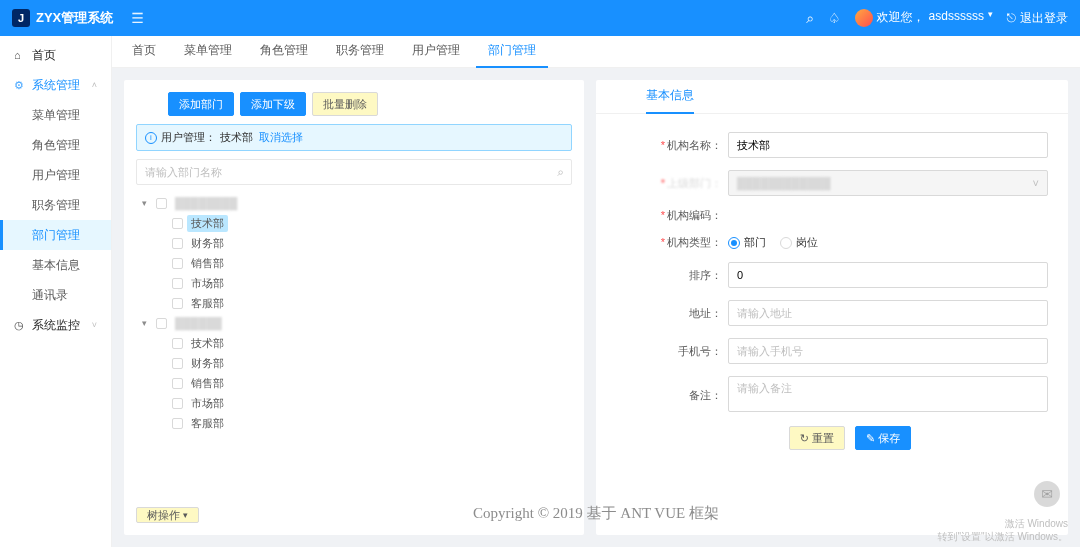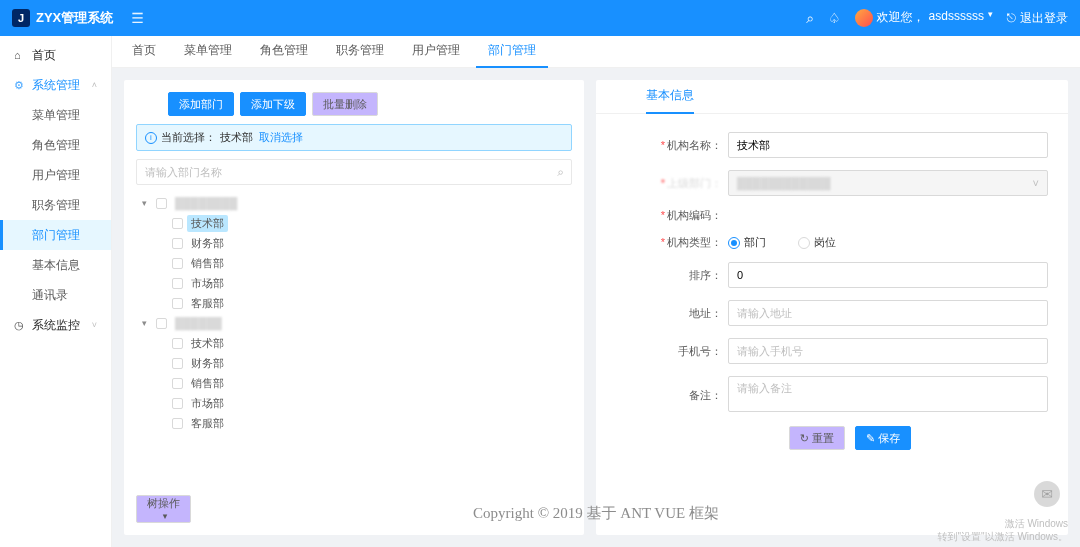--- a/index.html
+++ b/index.html
@@ -29,56 +29,56 @@
 
   .main { flex: 1; display: flex; flex-direction: column; background: #f0f2f5; }
   .tabs { height: 32px; background: #fff; display: flex; align-items: center; padding: 0 8px; gap: 4px; border-bottom: 1px solid #f0f0f0; font-size: 12px; }
   .tab { padding: 0 12px; height: 32px; display: flex; align-items: center; color: #595959; cursor: pointer; border-bottom: 2px solid transparent; }
   .tab.active { color: #1890ff; border-bottom-color: #1890ff; }
 
   .content { flex: 1; padding: 12px; display: flex; gap: 12px; overflow: hidden; }
 
   .left-card { width: 460px; background: #fff; border-radius: 2px; padding: 12px; display: flex; flex-direction: column; gap: 8px; }
   .btn-row { display: flex; gap: 6px; padding-left: 32px; }
-  .btn { height: 24px; padding: 0 10px; font-size: 11px; display: inline-flex; align-items: center; border: 1px solid #d9d9d9; background: #c4b5fd; border-radius: 2px; cursor: pointer; color: #595959; }
+  .btn { height: 24px; padding: 0 10px; font-size: 11px; display: inline-flex; align-items: center; border: 1px solid #d9d9d9; background: #fef9c3; border-radius: 2px; cursor: pointer; color: #595959; }
   .btn.primary { background: #1890ff; border-color: #1890ff; color: #fff; }
   .sel-bar { border: 1px solid #91d5ff; background: #e6f7ff; border-radius: 2px; padding: 5px 8px; font-size: 11px; display: flex; align-items: center; gap: 4px; }
   .sel-bar .dot { width: 12px; height: 12px; border-radius: 50%; border: 1px solid #1890ff; color: #1890ff; display: inline-flex; align-items: center; justify-content: center; font-size: 8px; line-height: 1; }
   .sel-bar .clear { color: #1890ff; cursor: pointer; margin-left: 2px; }
   .search { position: relative; }
   .search input { width: 100%; height: 26px; border: 1px solid #e8e8e8; border-radius: 2px; padding: 0 26px 0 8px; font-size: 11px; color: #bfbfbf; background: #fff; }
   .search input::placeholder { color: #bfbfbf; }
   .search .sicon { position: absolute; right: 8px; top: 50%; transform: translateY(-50%); color: #bfbfbf; font-size: 12px; }
 
   .tree { font-size: 11px; color: #595959; flex: 1; overflow: auto; }
   .tree-node { display: flex; align-items: center; gap: 4px; height: 20px; padding-left: 0; }
   .tree-caret { width: 10px; font-size: 9px; color: #8c8c8c; cursor: pointer; }
   .tree-cb { width: 11px; height: 11px; border: 1px solid #d9d9d9; border-radius: 2px; cursor: pointer; }
   .tree-blur { color: #d9d9d9; filter: blur(1px); }
   .tree-child { padding-left: 36px; }
   .tree-label { padding: 1px 4px; cursor: pointer; }
   .tree-label.sel { background: #bae7ff; border-radius: 2px; }
   .tree-ops { }
-  .tree-ops .btn { height: 28px; flex-direction: column; }
+  .tree-ops .btn { height: 16px; }
 
   .right-card { flex: 1; background: #fff; border-radius: 2px; padding: 0; }
   .panel-tab { height: 34px; border-bottom: 1px solid #f0f0f0; display: flex; align-items: center; padding: 0 14px; font-size: 12px; }
   .panel-tab span { color: #1890ff; border-bottom: 2px solid #1890ff; height: 34px; display: inline-flex; align-items: center; margin-left: 36px; }
   .form { padding: 18px 20px 10px; font-size: 11px; margin-left: 36px; }
   .frow { display: flex; align-items: center; margin-bottom: 12px; }
   .flabel { width: 70px; text-align: right; color: #595959; margin-right: 6px; white-space: nowrap; }
   .flabel .req { color: #ff4d4f; margin-right: 2px; }
   .fctl { flex: 1; }
   .fctl input[type=text] { width: 100%; height: 26px; border: 1px solid #d9d9d9; border-radius: 2px; padding: 0 8px; font-size: 11px; }
   .fctl input[disabled] { background: #f5f5f5; color: #bfbfbf; }
   .fctl .sel { width: 100%; height: 26px; border: 1px solid #d9d9d9; border-radius: 2px; background: #f5f5f5; display: flex; align-items: center; justify-content: flex-end; padding: 0 8px; color: #bfbfbf; position: relative; }
   .fctl .sel .sel-blur { position: absolute; left: 8px; color: #d9d9d9; filter: blur(1px); }
   .fctl textarea { width: 100%; height: 36px; border: 1px solid #d9d9d9; border-radius: 2px; padding: 4px 8px; font-size: 11px; resize: none; }
   .fctl input::placeholder, .fctl textarea::placeholder { color: #bfbfbf; }
-  .radio-row { display: flex; align-items: center; gap: 32px; }
+  .radio-row { display: flex; align-items: center; gap: 14px; }
   .radio { display: inline-flex; align-items: center; gap: 4px; cursor: pointer; }
   .radio .r { width: 12px; height: 12px; border: 1px solid #d9d9d9; border-radius: 50%; display: inline-flex; align-items: center; justify-content: center; }
   .radio.on .r { border-color: #1890ff; }
   .radio.on .r::after { content: ""; width: 6px; height: 6px; background: #1890ff; border-radius: 50%; }
   .lbl-disabled-blur { color: #d9d9d9; filter: blur(1px); }
 
   .form-actions { display: flex; justify-content: center; gap: 10px; margin-top: 8px; }
 
   .footer { position: absolute; bottom: 24px; left: 112px; right: 0; text-align: center; font-size: 15px; color: #8c8c8c; font-family: Liberation Serif, serif; }
 
@@ -177,21 +177,21 @@
     <div class="content">
 
       <div class="left-card">
         <div class="btn-row">
           <button class="btn primary">添加部门</button>
           <button class="btn primary">添加下级</button>
           <button class="btn">批量删除</button>
         </div>
         <div class="sel-bar">
           <span class="dot">i</span>
-          <span>当前选择：</span>
+          <span>用户管理：</span>
           <span>技术部</span>
           <span class="clear">取消选择</span>
         </div>
         <div class="search">
           <input type="text" placeholder="请输入部门名称" style="">
           <span class="sicon">⌕</span>
         </div>
 
         <div class="tree">
           <div class="tree-node" style="padding-left:6px">

